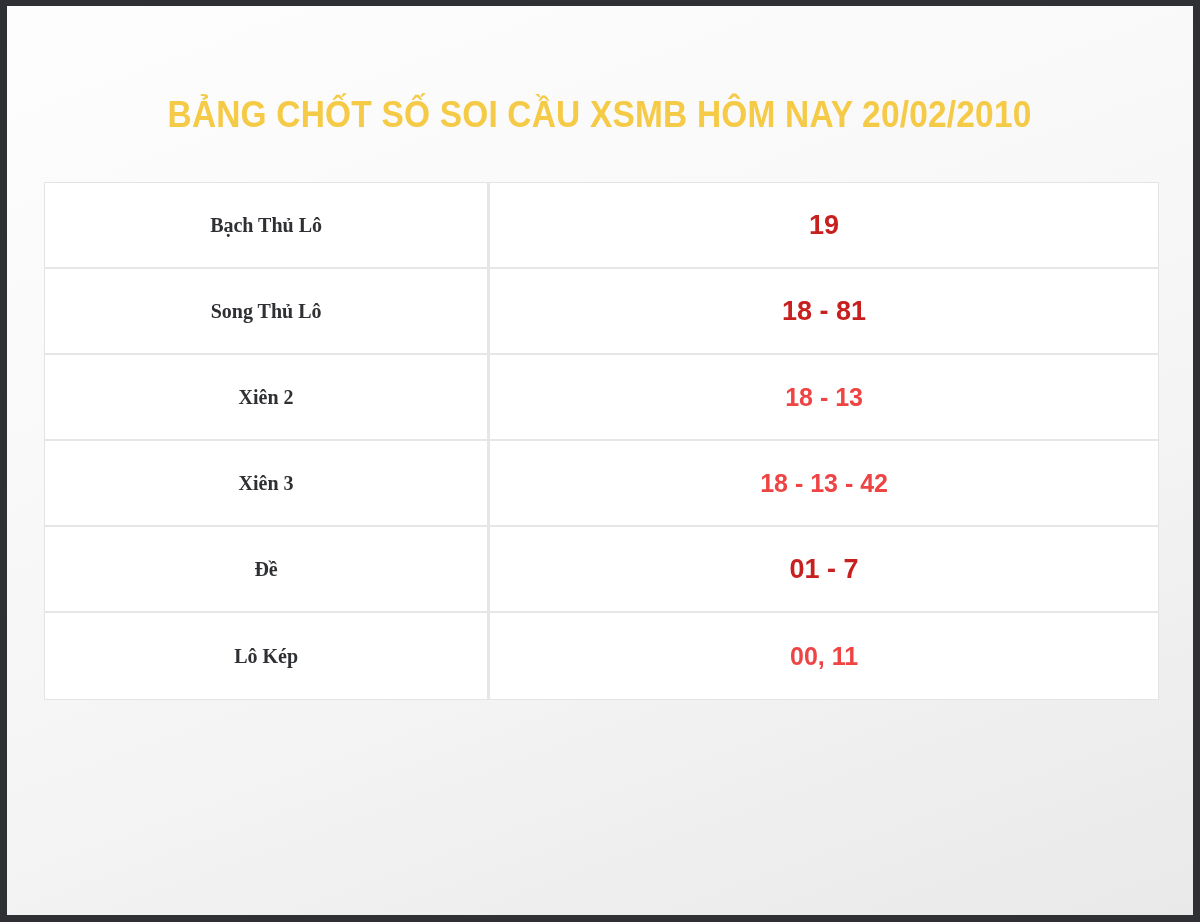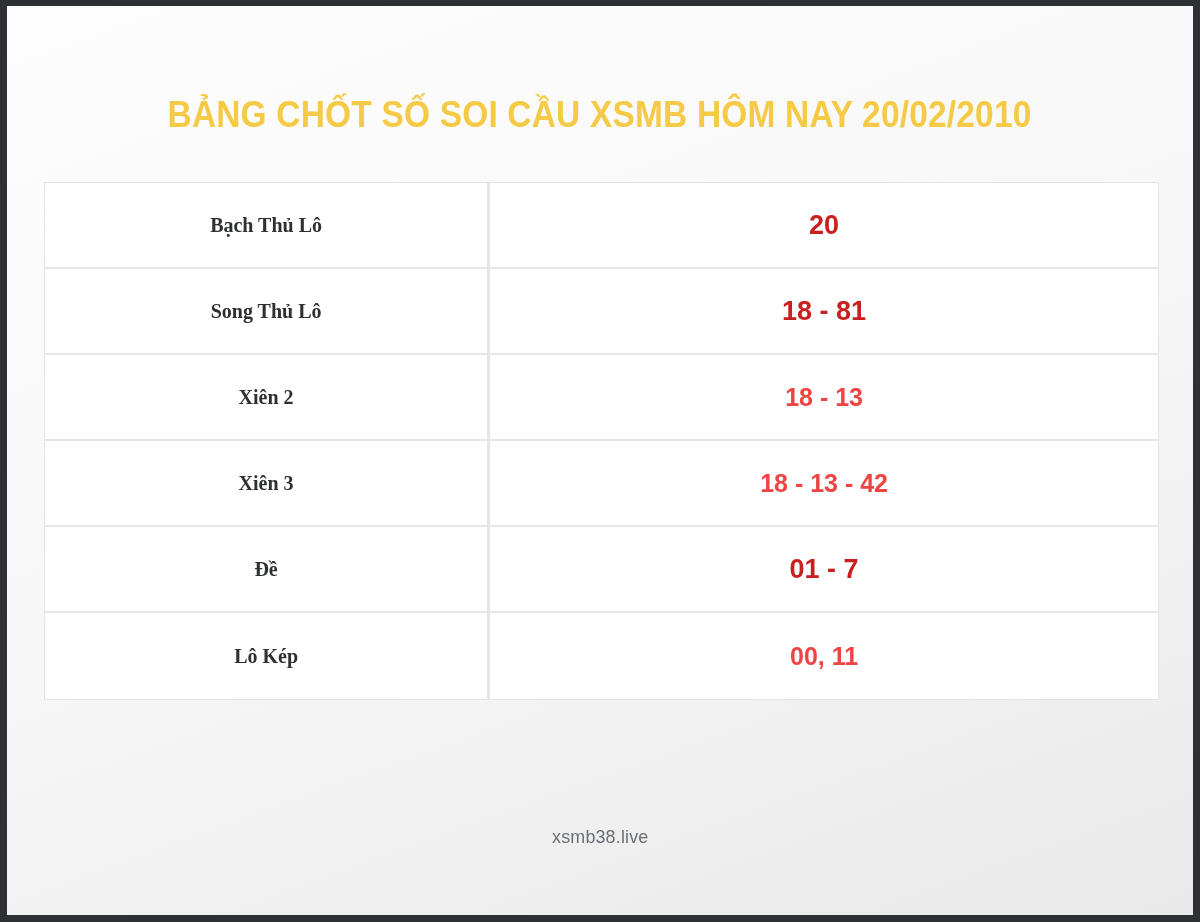--- a/index.html
+++ b/index.html
@@ -142,21 +142,21 @@
     <div class="title-wrap">
       <span class="title">BẢNG CHỐT SỐ SOI CẦU XSMB HÔM NAY 20/02/2010</span>
     </div>
 
     <div class="table-wrap">
       <table class="chot-table">
         <tbody>
 
           <tr>
             <td class="col-label">Bạch Thủ Lô</td>
-            <td class="col-value hot">20</td>
+            <td class="col-value hot">19</td>
           </tr>
 
           <tr>
             <td class="col-label">Song Thủ Lô</td>
             <td class="col-value hot">18 - 81</td>
           </tr>
 
           <tr>
             <td class="col-label">Xiên 2</td>
             <td class="col-value">18 - 13</td>
@@ -175,18 +175,15 @@
           <tr>
             <td class="col-label">Lô Kép</td>
             <td class="col-value">00, 11</td>
           </tr>
 
 
         </tbody>
       </table>
     </div>
 
-    <div class="footer">
-      <span class="footer-text">xsmb38.live</span>
-    </div>
 
   </div>
 </div>
 
 </body></html>

